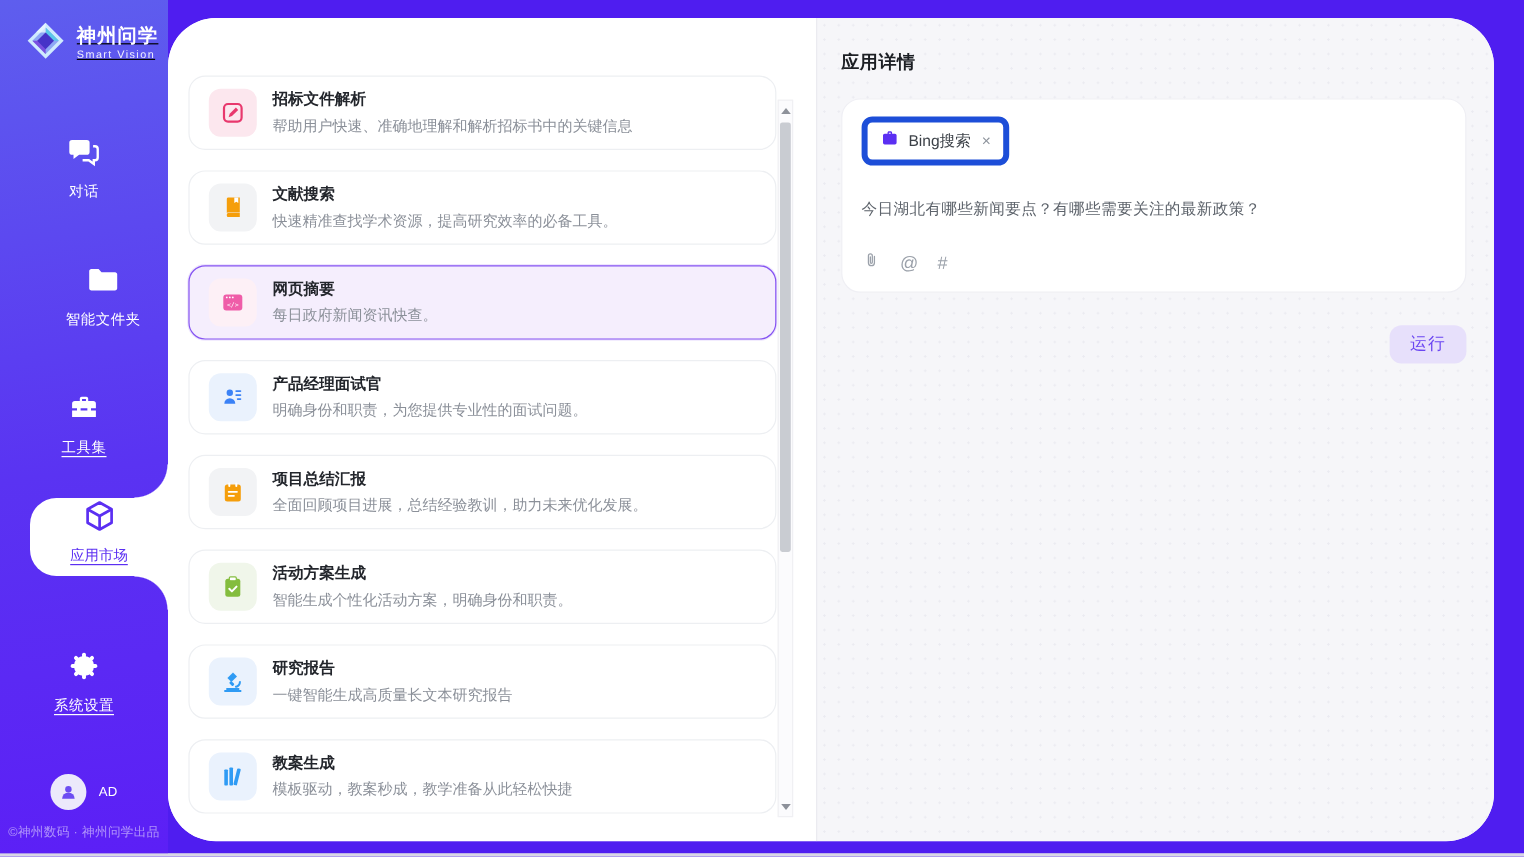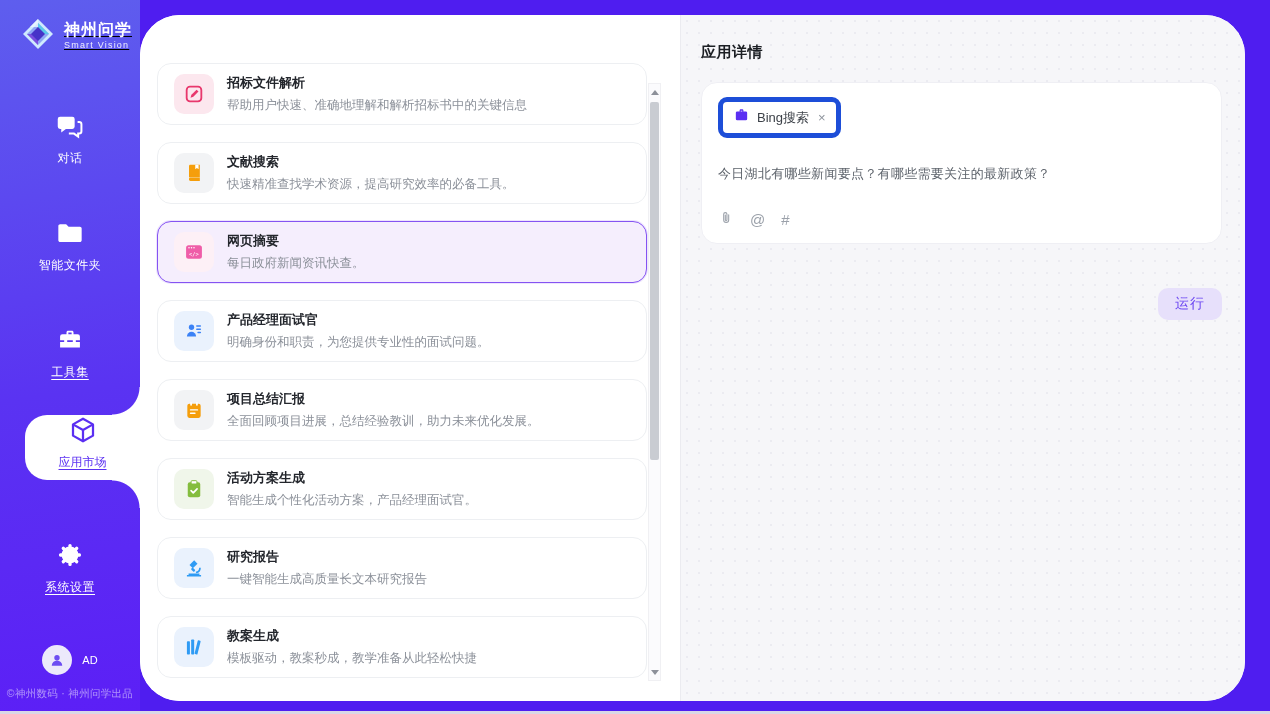--- a/index.html
+++ b/index.html
@@ -18,21 +18,21 @@
   }
   .logo{display:flex;align-items:center;gap:8px;padding:16px 0 0 20px;text-decoration:underline;}
   .logo-text{display:flex;flex-direction:column;line-height:1.1;}
   .logo-title{color:#fff;font-size:16px;font-weight:700;letter-spacing:1px;}
   .logo-sub{color:rgba(255,255,255,.9);font-size:9px;letter-spacing:1.2px;margin-top:2px;}
 
   .nav-item{position:absolute;left:0;width:140px;text-align:center;color:#fff;cursor:pointer;}
   .nav-item .nav-label{display:block;margin-top:6px;font-size:12px;letter-spacing:.5px;}
   .nav-item.u .nav-label{text-decoration:underline;text-underline-offset:3px;}
   .nav-chat{top:112px;}
-  .nav-folder{top:219px;}
+  .nav-folder{top:219px;margin-left:16px;}
   .nav-tools{top:326px;}
   .nav-settings{top:541px;}
 
   .nav-active{
     position:absolute;top:415px;left:25px;right:0;height:65px;background:#fff;
     border-radius:22px 0 0 22px;display:flex;flex-direction:column;
     align-items:center;justify-content:flex-start;color:#5b2ff2;cursor:pointer;
   }
   .nav-active::before{content:"";position:absolute;right:0;top:-28px;width:28px;height:28px;
     background:radial-gradient(circle 28px at 0 0,transparent 27px,#fff 28px);}
@@ -89,21 +89,21 @@
     padding:14px 16px;box-sizing:border-box;border:1px solid #efeff4;}
   .chip{display:inline-flex;align-items:center;gap:7px;border:5px solid #1d4ed8;border-radius:9px;
     padding:0 10px;height:31px;background:#fff;cursor:pointer;}
   .chip-label{font-size:13px;color:#3c4148;}
   .chip-close{font-size:13px;color:#8d939c;margin-left:2px;cursor:pointer;line-height:1;}
   .query{margin-top:27px;font-size:13px;color:#5d636b;letter-spacing:.3px;}
   .attach-row{position:absolute;left:17px;bottom:13px;display:flex;align-items:center;gap:16px;color:#9ba1aa;}
   .glyph-btn{font-size:15px;color:#9ba1aa;cursor:pointer;line-height:1;}
   .run-row{display:flex;justify-content:flex-end;margin-top:27px;}
   .run-btn{background:#e7e0fb;color:#6b46f2;font-size:14px;padding:7px 17px;border-radius:10px;
-    border:none;cursor:pointer;font-family:inherit;letter-spacing:1px;margin-top:17px;}
+    border:none;cursor:pointer;font-family:inherit;letter-spacing:1px;}
 </style>
 </head>
 <body>
 
 <div class="sidebar">
   <div class="logo">
     <span>
       <svg width="36" height="36" viewBox="0 0 36 36">
         <polygon points="18,3 33,18 18,33 3,18" fill="#cfeafe"></polygon>
         <polygon points="18,7 29,18 18,29 7,18" fill="#8ea7f5"></polygon>
@@ -277,21 +277,21 @@
       <div class="card">
         <span class="icon-box bg-green">
           <svg width="20" height="20" viewBox="0 0 24 24" style="color:#84bd3e">
             <rect x="4.5" y="4" width="15" height="18" rx="2.5" fill="currentColor"></rect>
             <rect x="8.5" y="2" width="7" height="4" rx="1.2" fill="#fff" stroke="currentColor" stroke-width="1.2"></rect>
             <path d="M8.5 14l2.6 2.6 4.6-4.8" fill="none" stroke="#fff" stroke-width="2" stroke-linecap="round" stroke-linejoin="round"></path>
           </svg>
         </span>
         <span class="card-text">
           <span class="card-title">活动方案生成</span>
-          <span class="card-desc">智能生成个性化活动方案，产品经理面试官。</span>
+          <span class="card-desc">智能生成个性化活动方案，明确身份和职责。</span>
         </span>
       </div>
 
       <div class="card">
         <span class="icon-box bg-blue">
           <svg width="20" height="20" viewBox="0 0 24 24" style="color:#2f9bf4">
             <g fill="currentColor">
               <path d="M12.2 2.8l4 4-5.6 5.6-4-4z"></path>
               <rect x="9.5" y="11.5" width="3" height="5" rx="1" transform="rotate(-45 11 14)"></rect>
               <path d="M5.5 18.5h13v2h-13z"></path>

